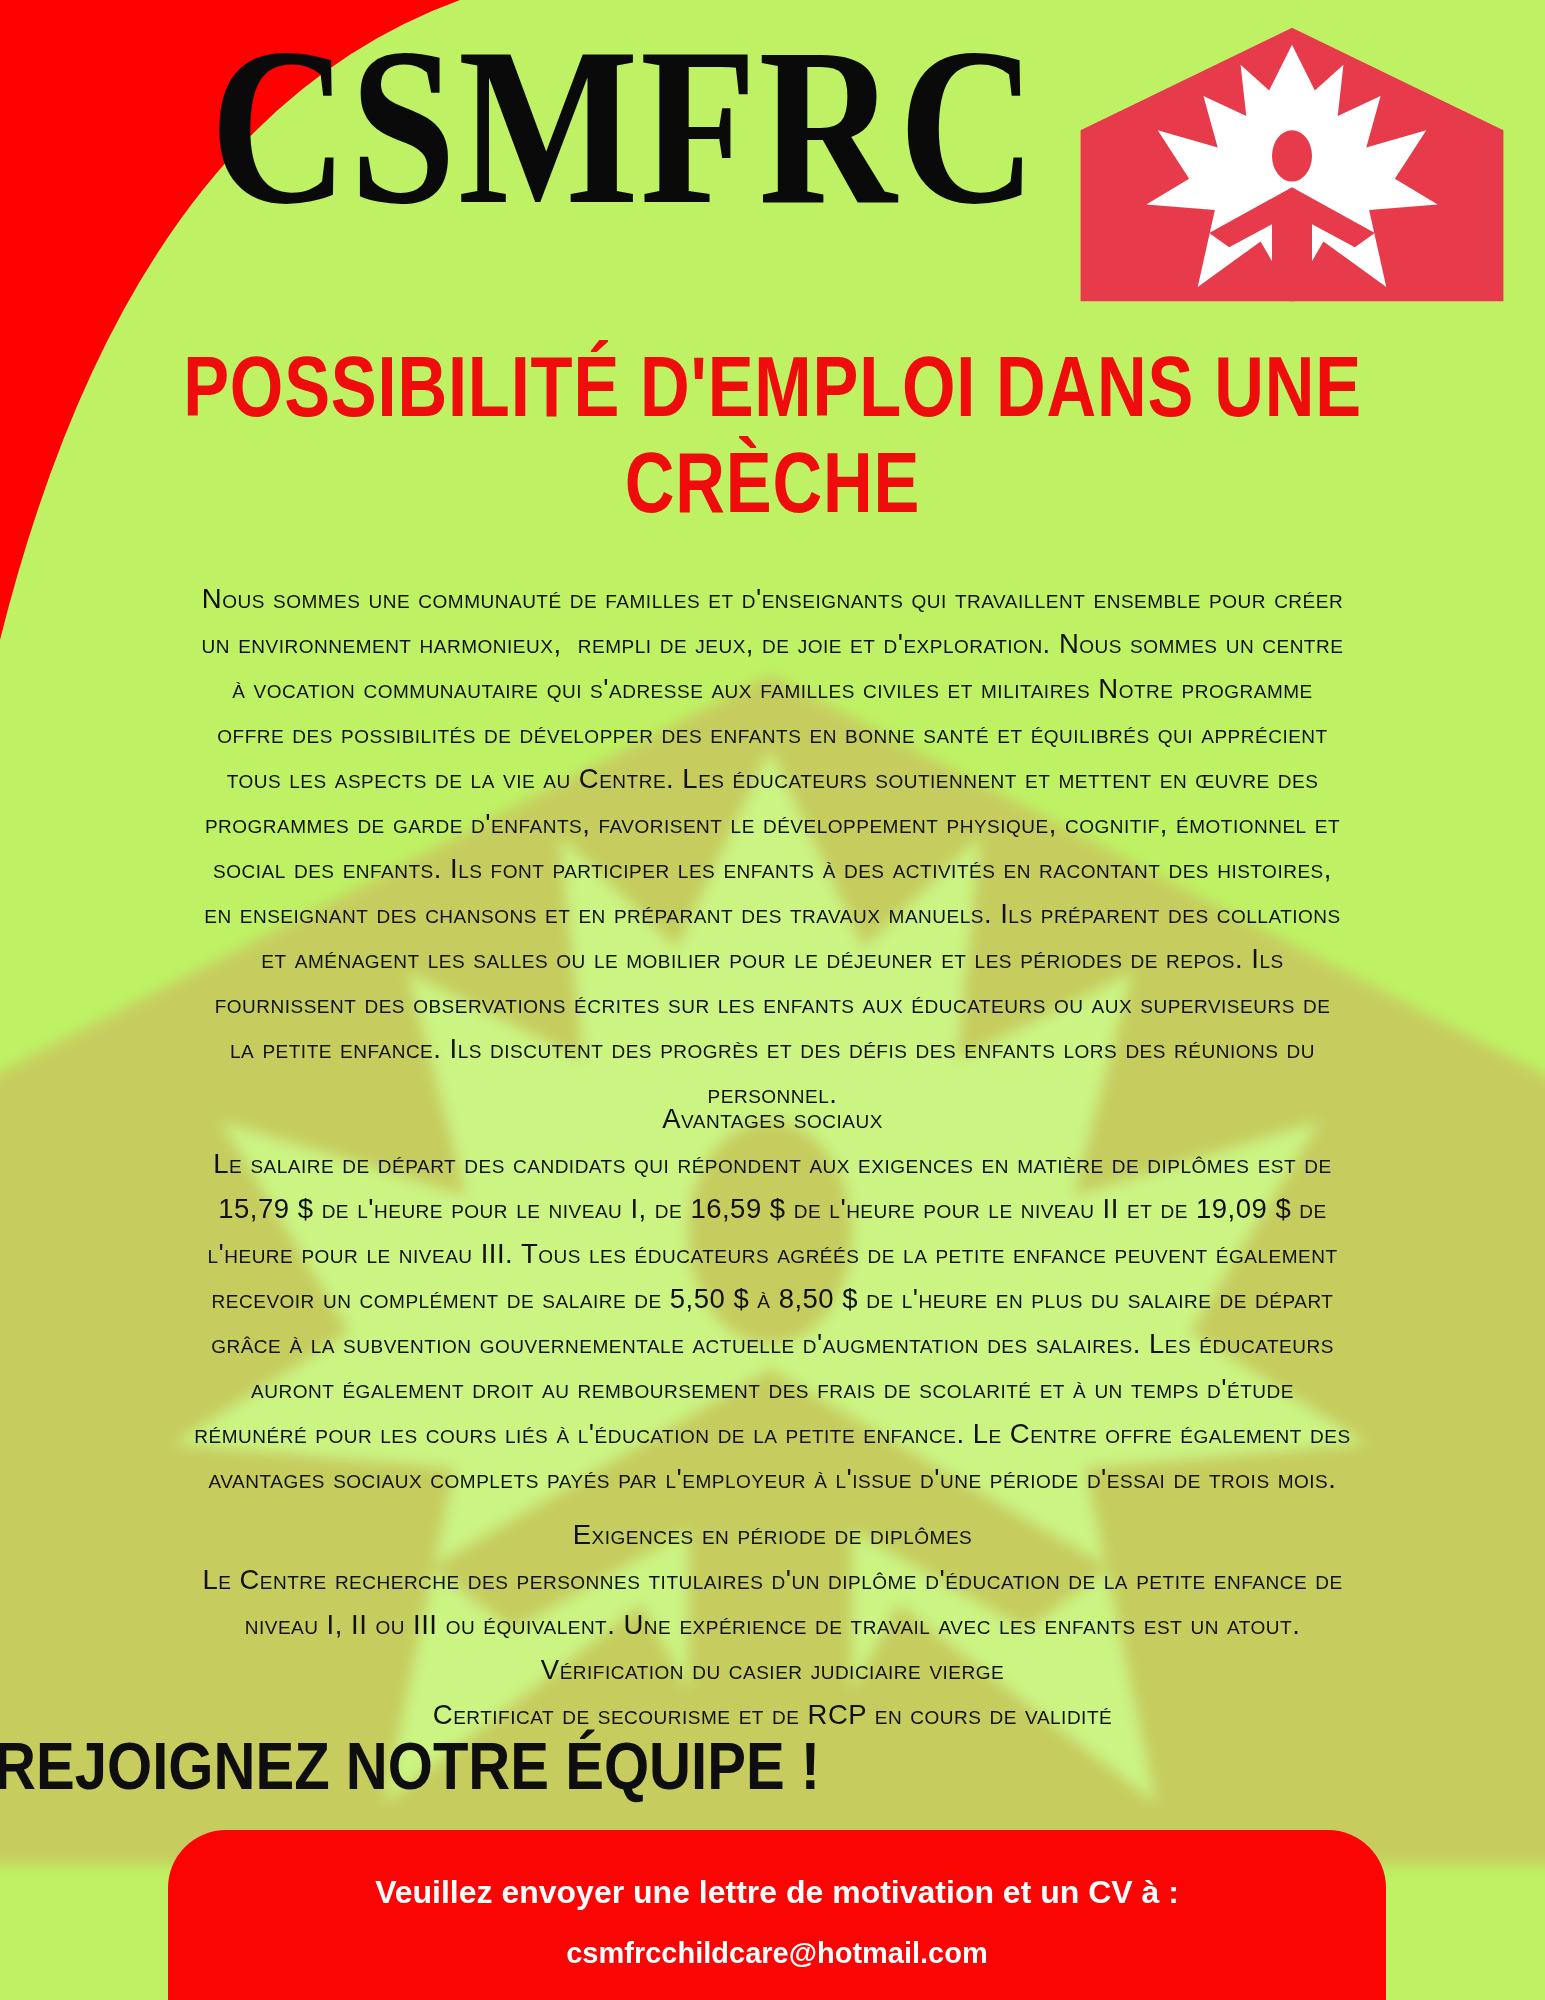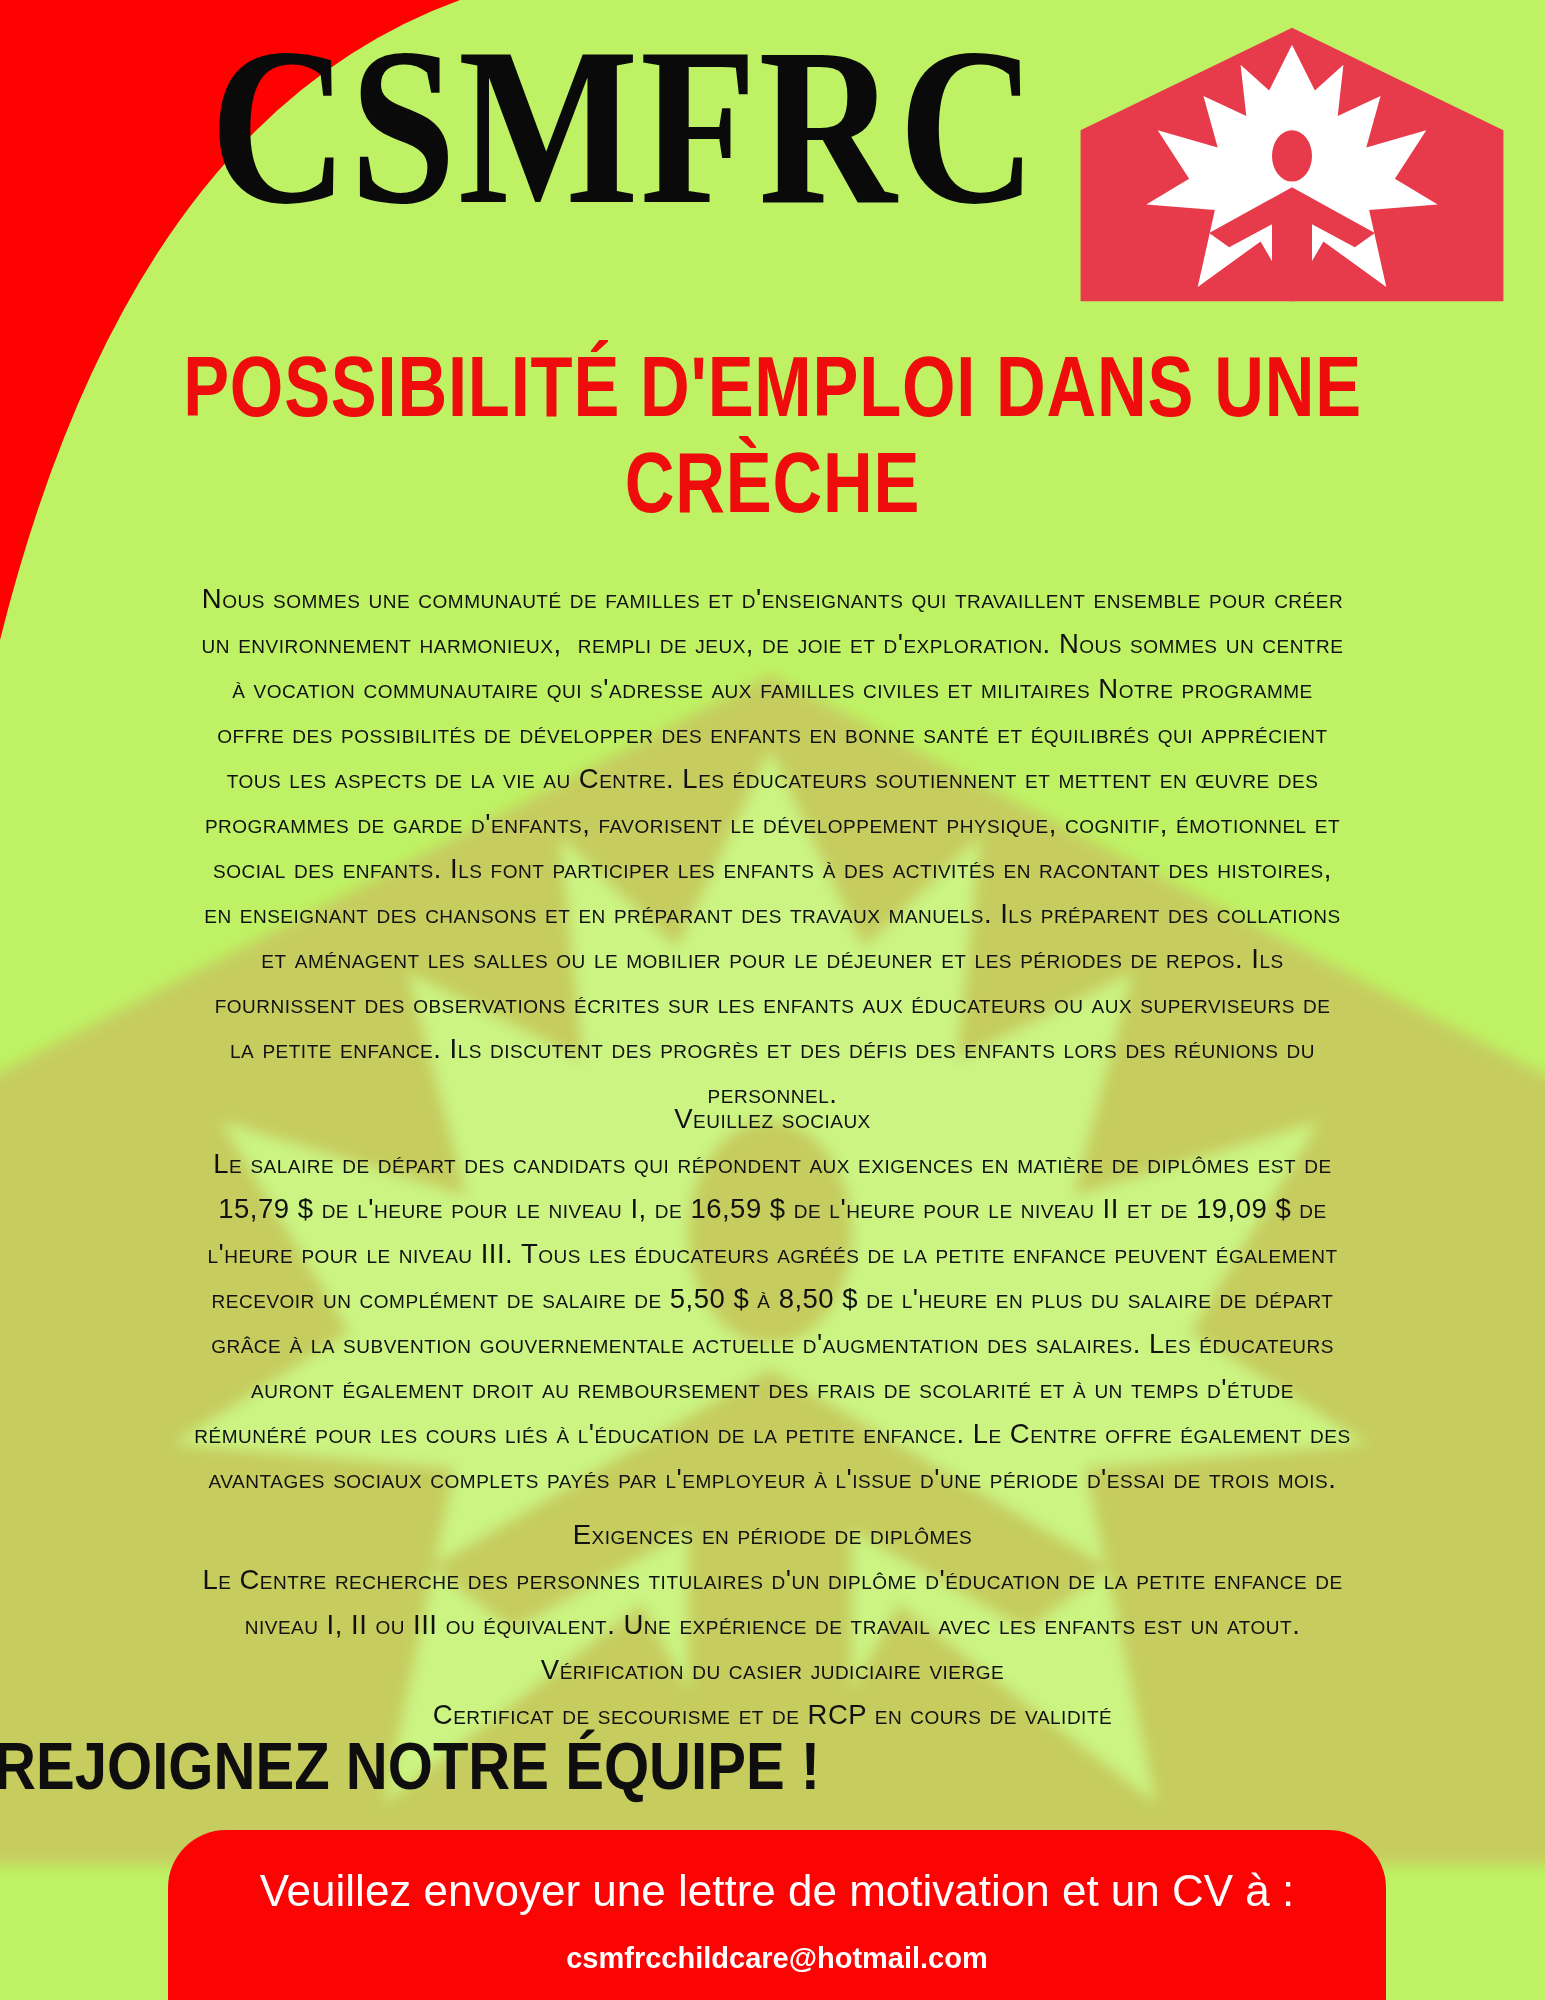--- a/index.html
+++ b/index.html
@@ -58,21 +58,21 @@
     transform:scaleX(.88);transform-origin:left top;
     white-space:nowrap;letter-spacing:0;
   }
   
   .contact-box{
     position:absolute;left:168px;top:1830px;width:1218px;height:300px;
     background:#fb0404;border-radius:58px;
     box-sizing:border-box;padding-top:28px;
     text-align:center;color:#ffffff;
   }
-  .contact-box .l1{font-size:44px;font-weight:400;margin:8px 0 26px 0;}
+  .contact-box .l1{font-size:32px;font-weight:700;margin:16px 0 26px 0;}
   .contact-box .email{font-size:29px;font-weight:700;margin:1px 0 24px 0;}
   .contact-box .l3{font-size:32px;font-weight:700;margin:0;}
 </style>
 </head>
 <body>
 
 <div class="page">
 
   <svg class="corner" viewBox="0 0 470 650" aria-hidden="true">
     <path d="M0,0 L460,0 Q130,120 0,640 Z" fill="#fe0100"></path>
@@ -106,21 +106,21 @@
 programmes de garde d'enfants, favorisent le développement physique, cognitif, émotionnel et
 social des enfants. Ils font participer les enfants à des activités en racontant des histoires,
 en enseignant des chansons et en préparant des travaux manuels. Ils préparent des collations
 et aménagent les salles ou le mobilier pour le déjeuner et les périodes de repos. Ils
 fournissent des observations écrites sur les enfants aux éducateurs ou aux superviseurs de
 la petite enfance. Ils discutent des progrès et des défis des enfants lors des réunions du
 personnel.</p>
   </div>
 
   <div class="copy sec-benefits">
-    <h2>Veuillez sociaux</h2>
+    <h2>Avantages sociaux</h2>
     <p>Le salaire de départ des candidats qui répondent aux exigences en matière de diplômes est de
 15,79 $ de l'heure pour le niveau I, de 16,59 $ de l'heure pour le niveau II et de 19,09 $ de
 l'heure pour le niveau III. Tous les éducateurs agréés de la petite enfance peuvent également
 recevoir un complément de salaire de 5,50 $ à 8,50 $ de l'heure en plus du salaire de départ
 grâce à la subvention gouvernementale actuelle d'augmentation des salaires. Les éducateurs
 auront également droit au remboursement des frais de scolarité et à un temps d'étude
 rémunéré pour les cours liés à l'éducation de la petite enfance. Le Centre offre également des
 avantages sociaux complets payés par l'employeur à l'issue d'une période d'essai de trois mois.</p>
   </div>
 

